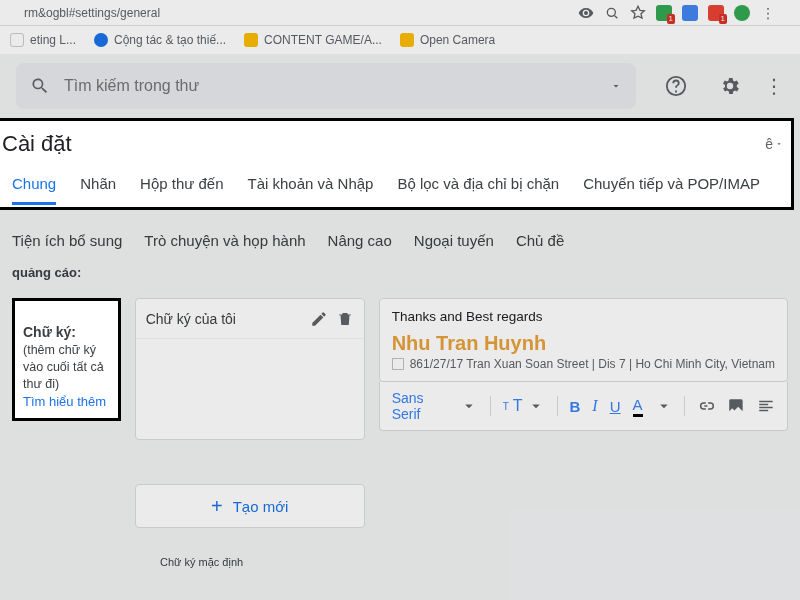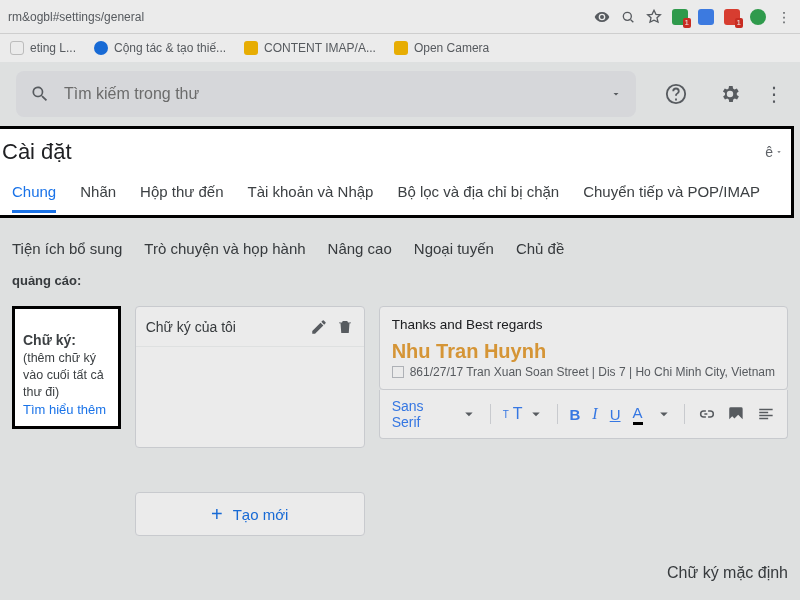--- a/index.html
+++ b/index.html
@@ -1,20 +1,20 @@
 <!DOCTYPE html>
 <html><head>
 <meta charset="utf-8">
 <style>
 * { margin: 0; padding: 0; box-sizing: border-box; font-family: Arial, 'Google Sans', sans-serif; }
 html, body { width: 800px; height: 600px; overflow: hidden; background: #f1f3f4; }
 .overlay { position: absolute; inset: 0; background: rgba(0,0,0,0.08); pointer-events: none; z-index: 5; }
 
 
-.browser-bar { height: 34px; background: #fff; display: flex; align-items: center; padding: 0 8px; color: #5f6368; font-size: 12px; border-bottom: 1px solid #e0e0e0; }
+.browser-bar { height: 26px; background: #fff; display: flex; align-items: center; padding: 0 24px; color: #5f6368; font-size: 12px; border-bottom: 1px solid #e0e0e0; }
 .url-frag { flex: 1; }
 .chrome-icons { display: flex; gap: 10px; align-items: center; }
 .chrome-icons span, .chrome-icons svg { width: 16px; height: 16px; display: inline-flex; align-items: center; justify-content: center; font-size: 14px; color: #5f6368; }
 .ext { width: 18px; height: 18px; border-radius: 3px; position: relative; display: inline-block; }
 .ext.badge::after { content: attr(data-b); position: absolute; bottom: -3px; right: -3px; background: #d93025; color: #fff; font-size: 8px; line-height: 10px; padding: 0 2px; border-radius: 2px; }
 
 .bookmarks { height: 28px; background: #fff; display: flex; align-items: center; gap: 18px; padding: 0 10px; font-size: 12px; color: #5f6368; }
 .bm { display: flex; align-items: center; gap: 6px; }
 .bm .fav { width: 14px; height: 14px; border-radius: 3px; }
 
@@ -65,21 +65,21 @@
 
 .fmt-toolbar { display: flex; align-items: center; gap: 12px; border: 1px solid #dadce0; border-top: none; background: #fff; border-radius: 0 0 4px 4px; padding: 8px 12px; font-size: 14px; color: #3b82f6; }
 .fmt-toolbar .font { display: flex; align-items: center; gap: 4px; }
 .fmt-toolbar .sep { width: 1px; height: 20px; background: #dadce0; }
 .fmt-toolbar svg { width: 18px; height: 18px; fill: #5f6368; }
 .fmt-toolbar .b { font-weight: 700; font-size: 15px; }
 .fmt-toolbar .i { font-style: italic; font-family: serif; font-size: 16px; }
 .fmt-toolbar .u { text-decoration: underline; font-size: 15px; }
 .fmt-toolbar .a { font-size: 15px; border-bottom: 3px solid #000; padding-bottom: 1px; }
 
-.default-hd { padding: 18px 12px 0 160px; font-size: 16px; color: #3c4043; text-align: right; }
+.default-hd { padding: 18px 12px 0 160px; font-size: 11px; color: #3c4043; }
 
 .col-right { display: flex; flex-direction: column; flex: 1; justify-content: center; }
 
 svg { display: block; }
 </style>
 </head>
 <body>
 
 <div class="overlay"></div>
 
@@ -114,21 +114,21 @@
   <div class="bm">
       <span class="fav" style="background:#fff;border:1px solid #ccc"></span>
       <span>eting L...</span>
     </div>
   <div class="bm">
       <span class="fav" style="background:#1a73e8;border-radius:50%"></span>
       <span>Cộng tác &amp; tạo thiế...</span>
     </div>
   <div class="bm">
       <span class="fav" style="background:#fbbc04"></span>
-      <span>CONTENT IMAP/A...</span>
+      <span>CONTENT GAME/A...</span>
     </div>
   <div class="bm">
       <span class="fav" style="background:#fbbc04"></span>
       <span>Open Camera</span>
     </div>
 </div>
 
 <div class="appbar">
   <div class="searchbox">
     <svg viewBox="0 0 24 24" width="20" height="20">

